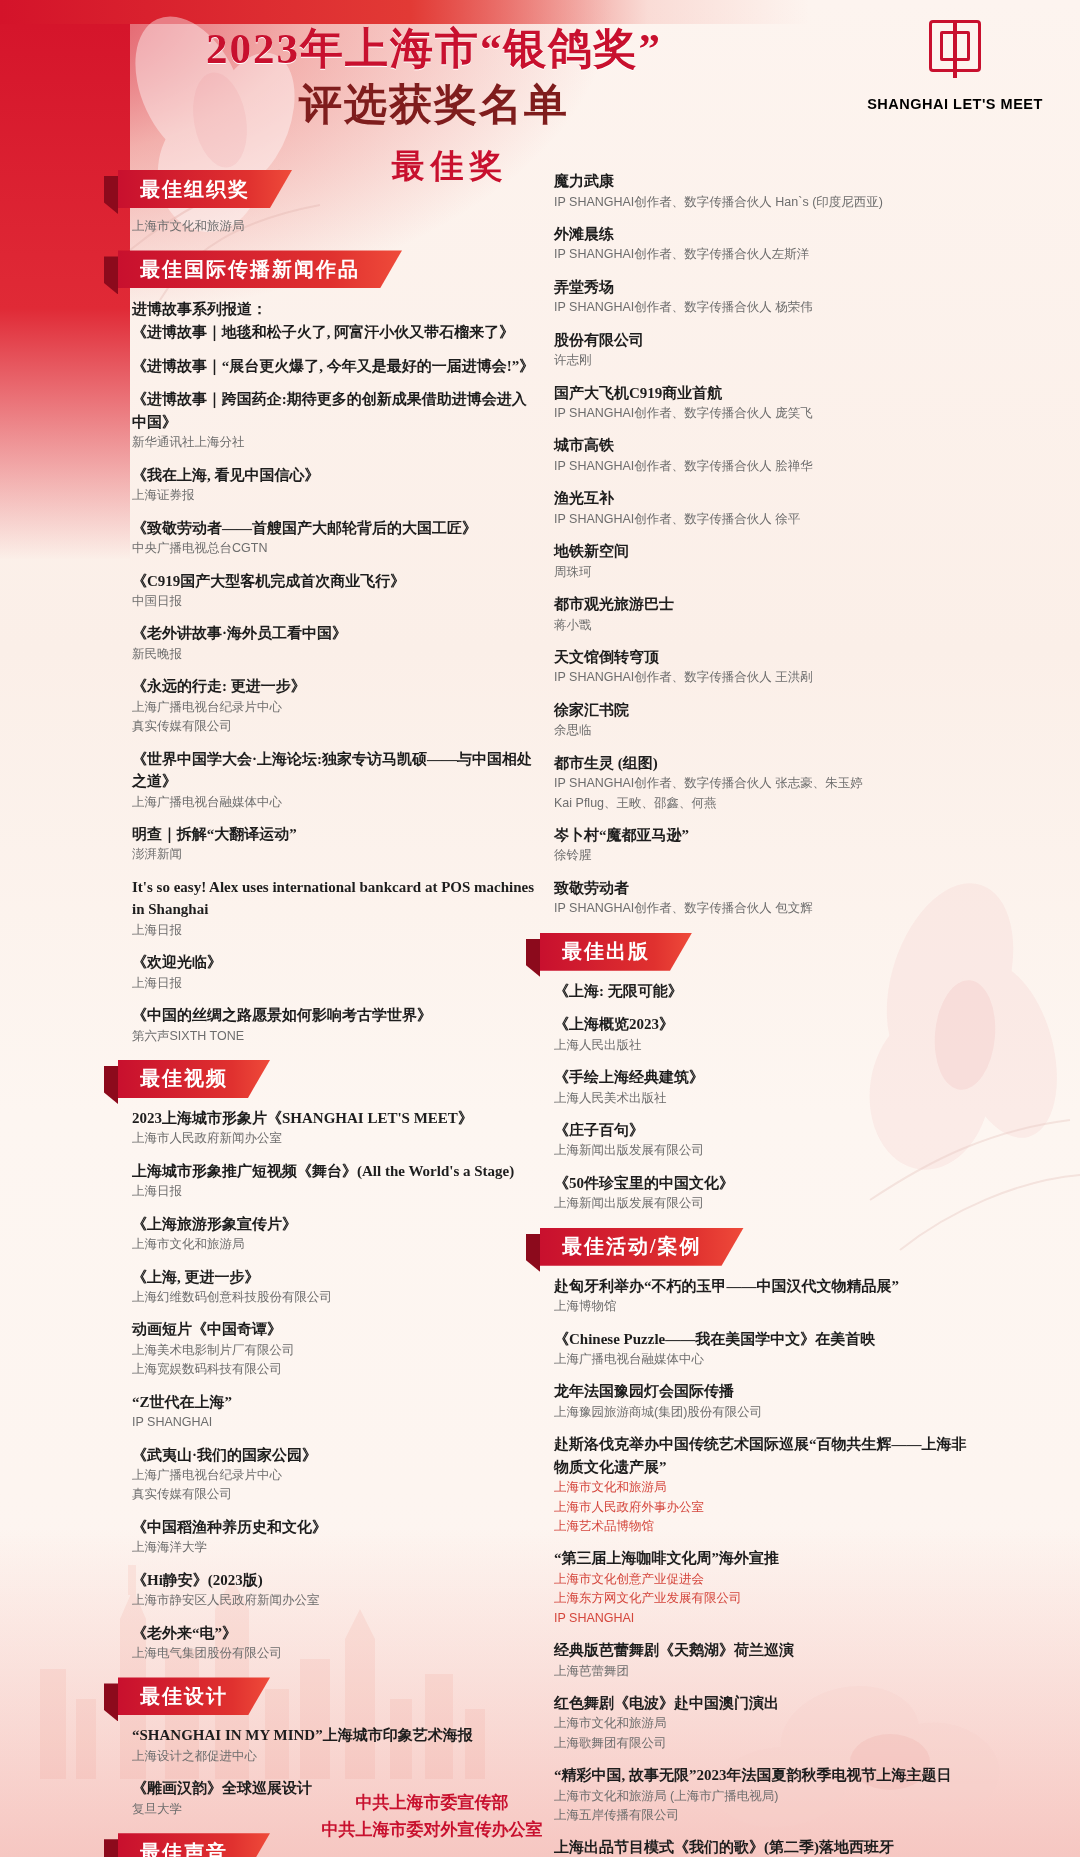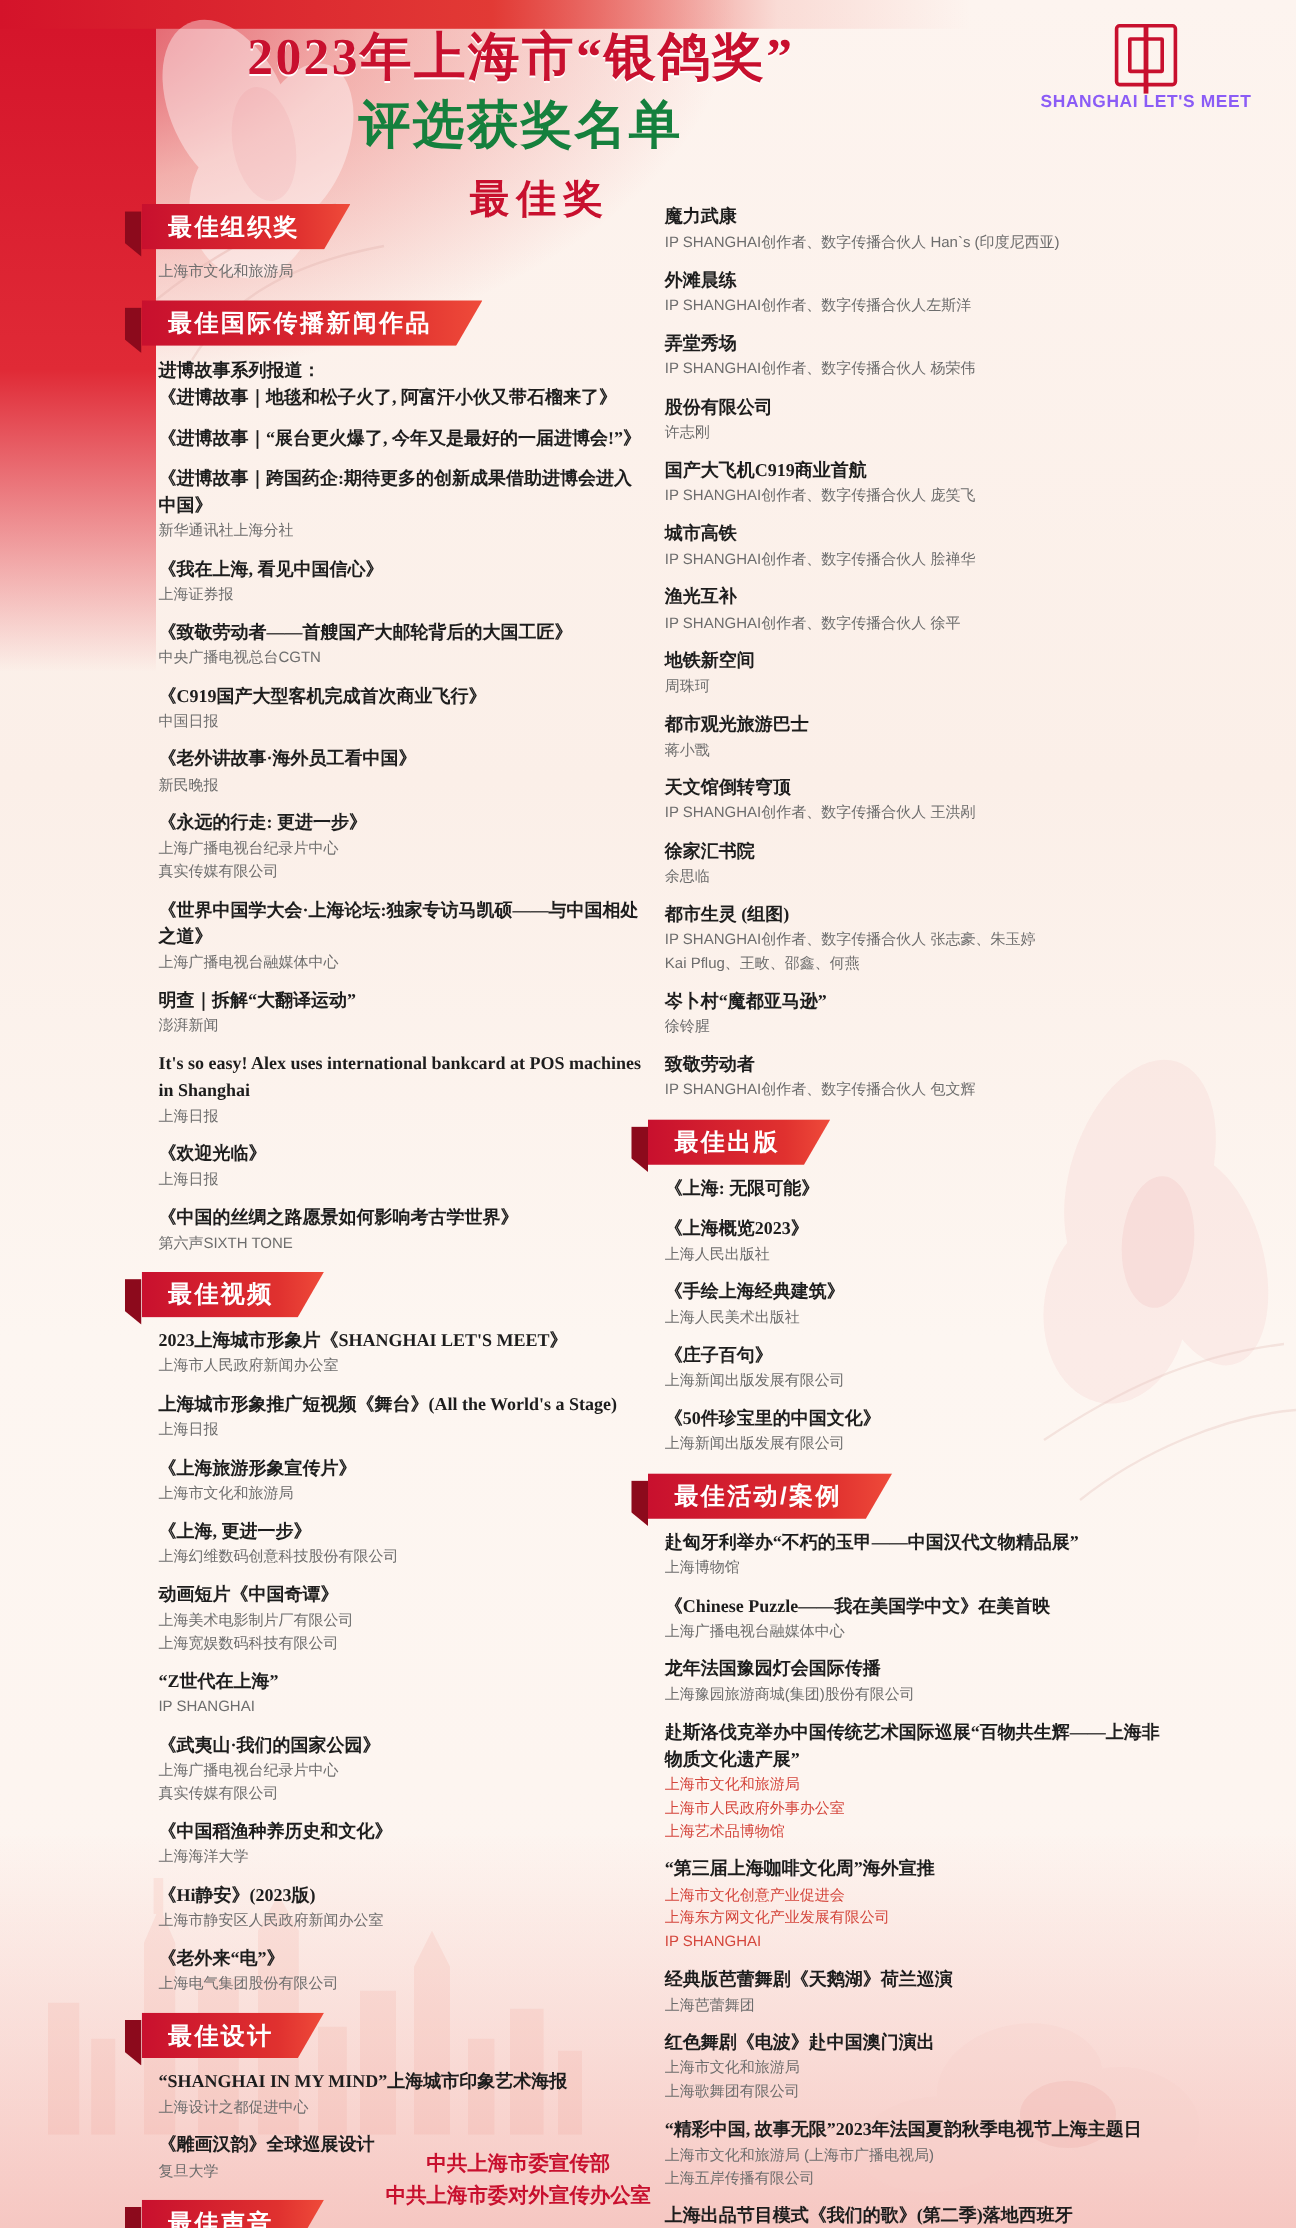--- a/index.html
+++ b/index.html
@@ -22,41 +22,41 @@
     background:linear-gradient(0deg, rgba(226,64,58,0.25) 0%, rgba(255,255,255,0) 100%);}
   .bg-skyline{position:absolute;left:0;bottom:78px;width:560px;height:230px;opacity:.25;}
   .bg-flower{position:absolute;opacity:.55;}
 
   .sheet{position:absolute;inset:0;}
 
   
   .header{position:absolute;left:0;top:22px;width:868px;text-align:center;}
   .title1{font-family:"Liberation Serif",serif;font-weight:bold;color:#c8102e;
     font-size:43px;letter-spacing:2px;line-height:1.25;text-shadow:0 1px 0 #fff;}
-  .title2{font-family:"Liberation Serif",serif;font-weight:bold;color:#15803d;
+  .title2{font-family:"Liberation Serif",serif;font-weight:bold;color:#7f1d1d;
     font-size:43px;letter-spacing:2px;line-height:1.25;margin-top:2px;}
   .title3{font-family:"Liberation Serif",serif;font-weight:bold;color:#c8102e;
     font-size:33px;letter-spacing:6px;margin-top:12px;padding-left:32px;}
 
   .logo{position:absolute;right:30px;top:20px;width:190px;text-align:center;}
   .logo-mark{width:52px;height:52px;margin:0 auto;border:3px solid #c8102e;border-radius:4px;
     position:relative;}
   .logo-mark:before{content:"";position:absolute;left:8px;top:8px;right:8px;bottom:8px;
     border:3px solid #c8102e;border-radius:2px;}
   .logo-mark:after{content:"";position:absolute;left:21px;top:-3px;width:4px;height:58px;background:#c8102e;}
-  .logo-text{margin-top:5px;color:#8b5cf6;font-weight:bold;font-size:14.5px;letter-spacing:.5px;}
+  .logo-text{margin-top:24px;color:#000000;font-weight:bold;font-size:14.5px;letter-spacing:.5px;}
 
   
   .banner{position:relative;height:38px;display:inline-block;}
   .banner .bar{position:relative;height:38px;padding:0 42px 0 22px;
     background:linear-gradient(90deg,#c8102e 0%,#e0312f 75%,#ef4b3a 100%);
     display:flex;align-items:center;
     clip-path:polygon(0 0,100% 0,calc(100% - 22px) 100%,0 100%);}
   .banner .bar span{color:#fff;font-weight:bold;font-size:20px;letter-spacing:2px;
-    font-family:Liberation Sans, sans-serif;}
+    font-family:Liberation Serif, serif;}
   .banner .tail{position:absolute;left:-14px;top:6px;width:14px;height:38px;
     background:#8c0a1c;clip-path:polygon(0 0,100% 0,100% 100%,0 70%);}
 
   .col{position:absolute;}
   .colL{left:118px;width:420px;}
   .colR{left:540px;width:440px;}
   .ename{font-size:15px;font-weight:bold;color:#1d1d1d;line-height:1.5;
     font-family:"Liberation Serif",serif;}
   .eorg{font-size:12.5px;color:#6d6d6d;line-height:1.55;font-family:"Liberation Sans",sans-serif;}
   .eorg.red{color:#d4463c;}

